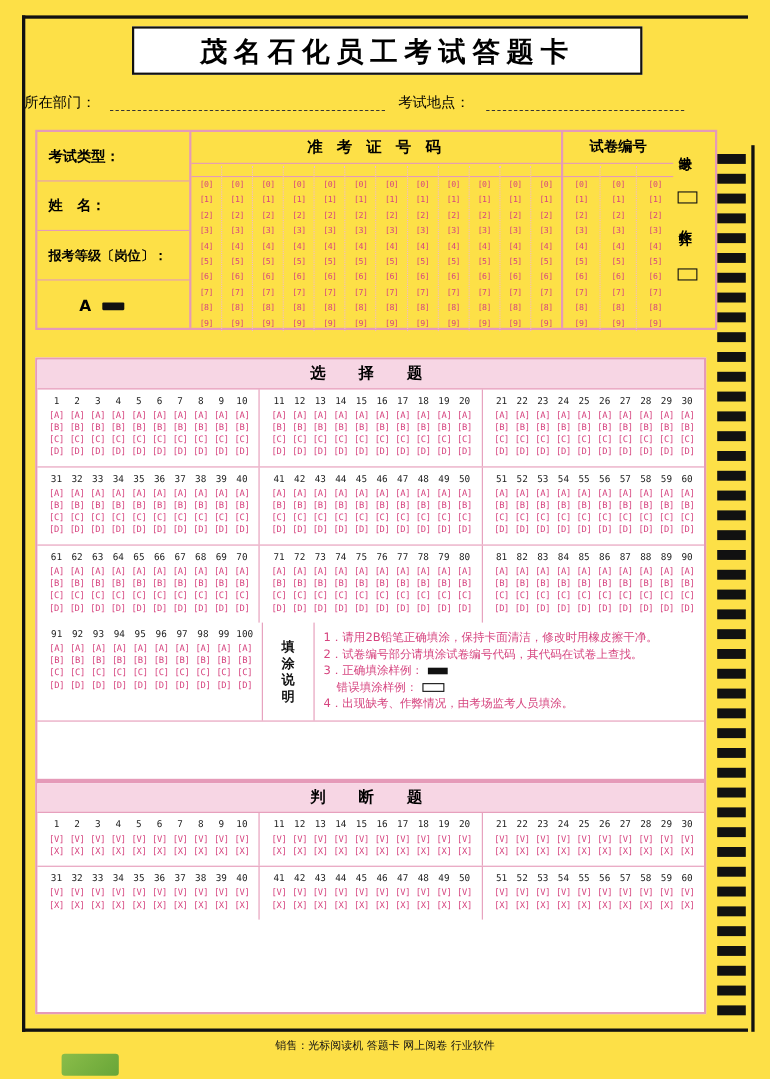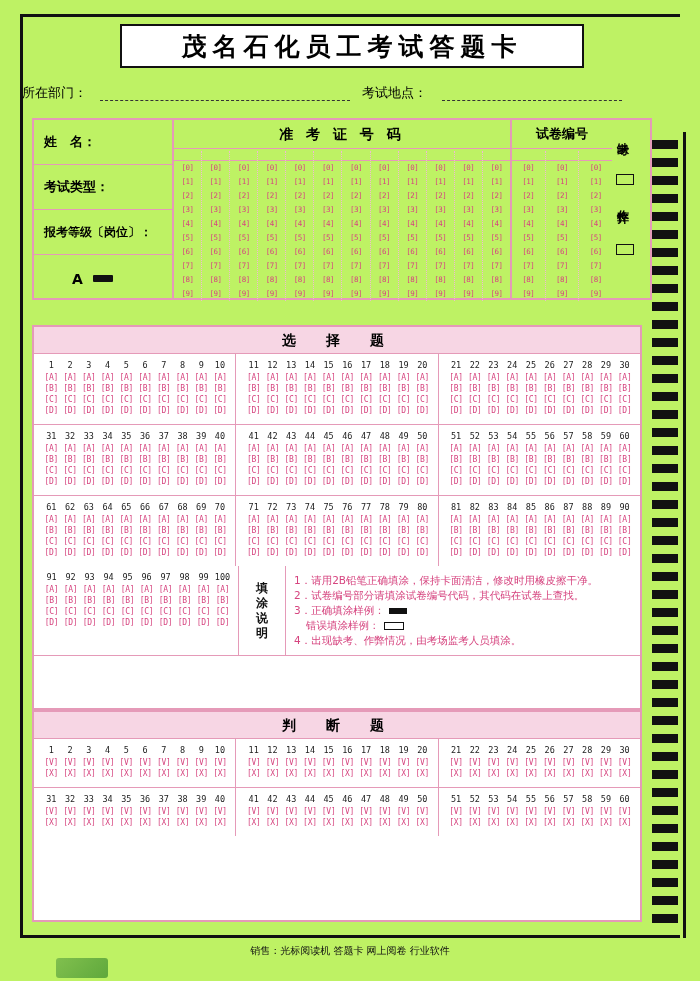--- a/index.html
+++ b/index.html
@@ -7,21 +7,21 @@
     width:700px;height:981px;
     background:#ffffff;
     font-family:"DejaVu Sans","Liberation Sans",sans-serif;
     color:#000;
     position:relative;
     overflow:hidden;
   }
   .sheet{
     position:absolute;
     left:0;top:0;width:700px;height:981px;
-    background:#bef264;
+    background:#fde047;
   }
   
   .frame-top{position:absolute;left:20px;top:14px;width:660px;height:3px;background:#111;}
   .frame-bottom{position:absolute;left:20px;top:935px;width:660px;height:3px;background:#111;}
   .frame-left{position:absolute;left:20px;top:14px;width:3px;height:924px;background:#111;}
 
   
   .timing{
     position:absolute;right:22px;top:140px;width:26px;height:790px;
   }
@@ -221,24 +221,24 @@
   <div class="line-row">
     <span class="lbl" style="left:0;top:2px;">所在部门：</span>
     <span class="dashline" style="left:78px;top:17px;width:250px;"></span>
     <span class="lbl" style="left:340px;top:2px;text-align:center;">考试地点：</span>
     <span class="dashline" style="left:420px;top:17px;width:180px;"></span>
   </div>
 
   <div class="info-block">
     <div class="info-left">
       <div class="cell">
-        <span>姓　名：</span>
+        <span>考试类型：</span>
       </div>
       <div class="cell">
-        <span>考试类型：</span>
+        <span>姓　名：</span>
       </div>
       <div class="cell">
         <span style="font-size:12px;">报考等级〔岗位〕：</span>
       </div>
       <div class="cell">
         <span style="margin-left:28px;font-size:14px;">A</span>
         <span class="mark-sample"></span>
       </div>
     </div>
 

